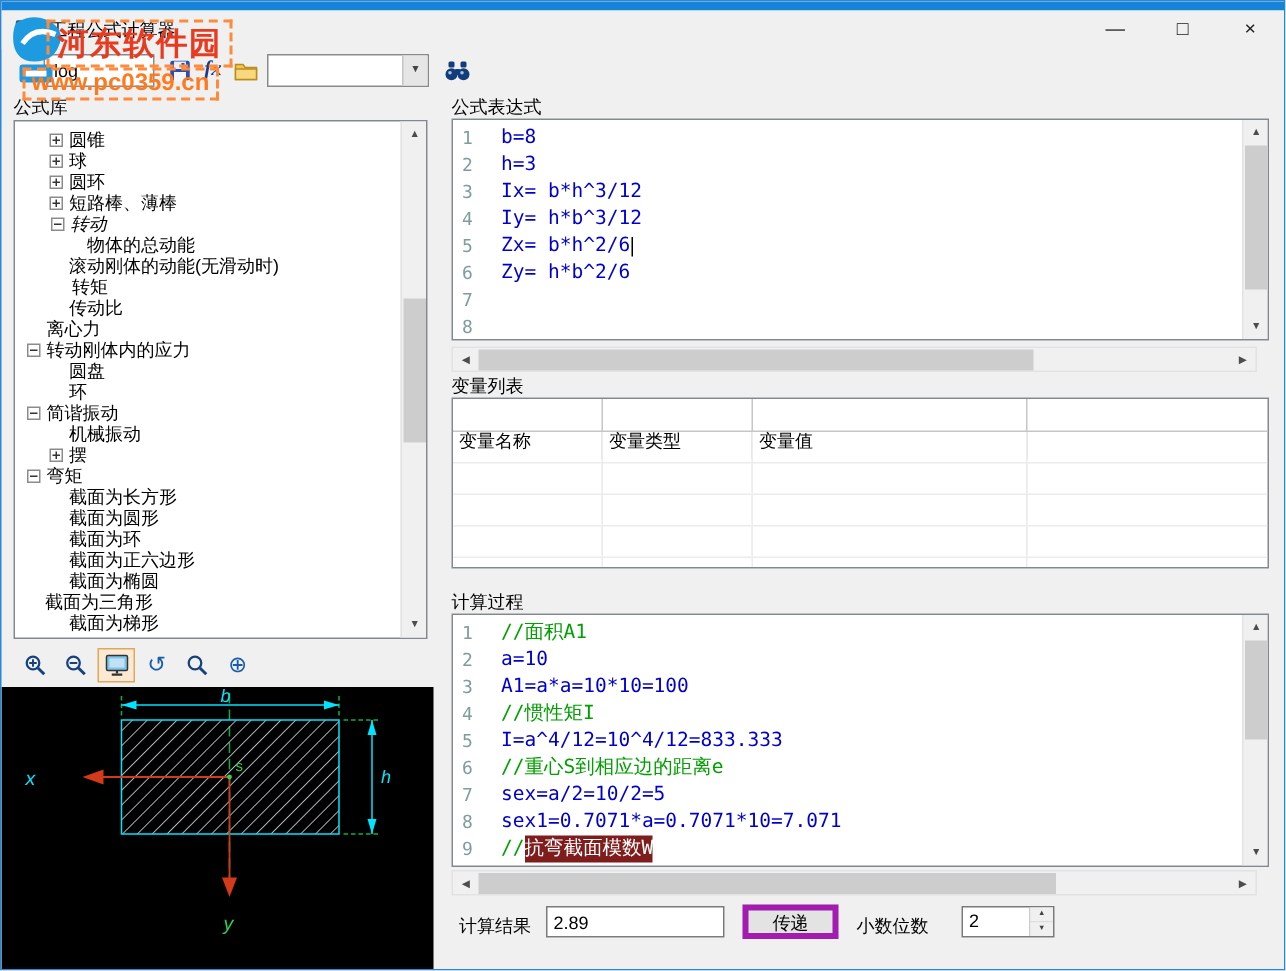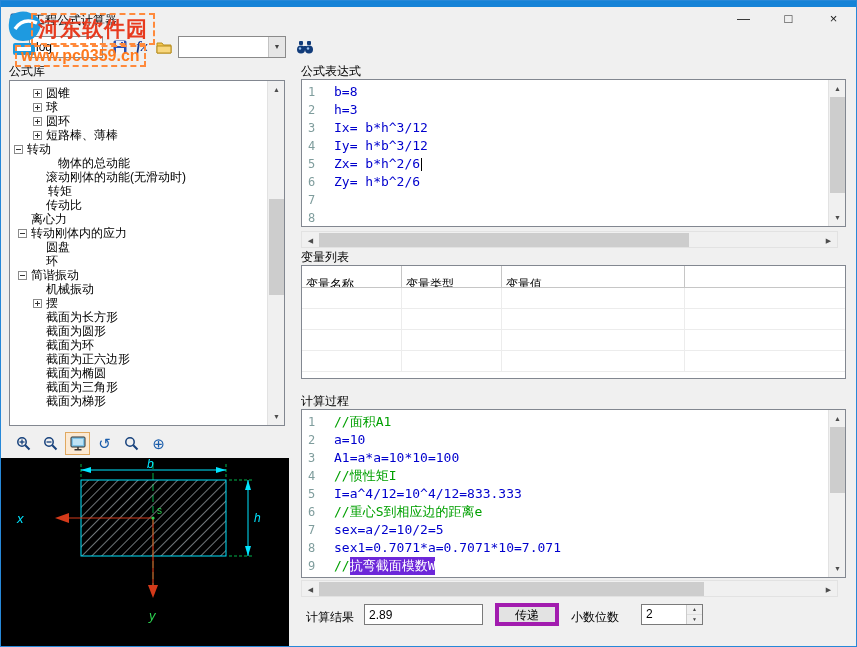--- a/index.html
+++ b/index.html
@@ -74,28 +74,28 @@
 
   
   .editor { position:absolute; background:#fff; border:1px solid #828790; overflow:hidden; }
   .editor.expr { left:300px; top:78px; width:545px; height:148px; }
   .editor.proc { left:300px; top:408px; width:545px; height:169px; }
   .lines { position:absolute; left:0; top:3px; right:17px; bottom:0; overflow:hidden; }
   .editor-line { display:flex; height:18px; line-height:18px; font-family:"DejaVu Sans Mono","Liberation Mono",monospace; font-size:13px; }
   .gutter { width:32px; padding-left:6px; color:#7f9d9d; flex:none; font-size:12px; }
   .code { color:#0000cd; white-space:pre; }
   .code.comment { color:#00a000; }
-  .code.selection { background:#6d28d9; color:#fff; }
+  .code.selection { background:#7f1d1d; color:#fff; }
   .caret { display:inline-block; width:1px; height:13px; background:#000; margin-left:1px; align-self:center; }
 
   
   .vtable { position:absolute; left:300px; top:264px; width:545px; height:114px; background:#fff; border:1px solid #828790; overflow:hidden; }
   .vrow { display:flex; height:21px; border-bottom:1px solid #ececec; }
   .vrow.header { height:22px; border-bottom:1px solid #c6c6c6; }
-  .vcell { border-right:1px solid #ececec; padding:10px 4px; font-size:12px; overflow:hidden; white-space:nowrap; }
+  .vcell { border-right:1px solid #ececec; padding:20px 4px; font-size:12px; overflow:hidden; white-space:nowrap; }
   .vrow.header .vcell { border-right:1px solid #c6c6c6; }
   .c1 { width:100px; flex:none; }
   .c2 { width:100px; flex:none; }
   .c3 { width:183px; flex:none; }
   .cfill { flex:1; border-right:none !important; }
 
   
   .result-input { position:absolute; left:363px; top:603px; width:119px; height:21px; border:1px solid #7a7a7a; font-size:12px; padding:0 4px; font-family:inherit; background:#fff; }
   .transfer-btn { position:absolute; left:494px; top:602px; width:64px; height:23px; background:#e3e3e3; border:4px solid #a21caf; font-size:12px; font-family:inherit; }
   .spinner { position:absolute; left:640px; top:603px; width:62px; height:21px; background:#fff; border:1px solid #7a7a7a; display:flex; }
@@ -187,21 +187,21 @@
           <span class="tree-label">球</span>
         </div>
         <div class="tree-row" style="padding-left: 23px;">
           <span class="toggle plus"></span>
           <span class="tree-label">圆环</span>
         </div>
         <div class="tree-row" style="padding-left: 23px;">
           <span class="toggle plus"></span>
           <span class="tree-label">短路棒、薄棒</span>
         </div>
-        <div class="tree-row" style="padding-left: 4px;">
+        <div class="tree-row" style="padding-left: 24px; font-style: italic;">
           <span class="toggle minus"></span>
           <span class="tree-label">转动</span>
         </div>
         <div class="tree-row" style="padding-left: 35px;">
           <span class="toggle-spacer"></span>
           <span class="tree-label">物体的总动能</span>
         </div>
         <div class="tree-row" style="padding-left: 23px;">
           <span class="toggle-spacer"></span>
           <span class="tree-label">滚动刚体的动能(无滑动时)</span>
@@ -235,41 +235,45 @@
           <span class="tree-label">简谐振动</span>
         </div>
         <div class="tree-row" style="padding-left: 23px;">
           <span class="toggle-spacer"></span>
           <span class="tree-label">机械振动</span>
         </div>
         <div class="tree-row" style="padding-left: 23px;">
           <span class="toggle plus"></span>
           <span class="tree-label">摆</span>
         </div>
+        <div class="tree-row" style="padding-left: 8px;">
+          <span class="toggle minus"></span>
+          <span class="tree-label">弯矩</span>
+        </div>
         <div class="tree-row" style="padding-left: 23px;">
           <span class="toggle-spacer"></span>
           <span class="tree-label">截面为长方形</span>
         </div>
         <div class="tree-row" style="padding-left: 23px;">
           <span class="toggle-spacer"></span>
           <span class="tree-label">截面为圆形</span>
         </div>
         <div class="tree-row" style="padding-left: 23px;">
           <span class="toggle-spacer"></span>
           <span class="tree-label">截面为环</span>
         </div>
         <div class="tree-row" style="padding-left: 23px;">
           <span class="toggle-spacer"></span>
           <span class="tree-label">截面为正六边形</span>
         </div>
         <div class="tree-row" style="padding-left: 23px;">
           <span class="toggle-spacer"></span>
           <span class="tree-label">截面为椭圆</span>
         </div>
-        <div class="tree-row" style="padding-left: 23px;">
+        <div class="tree-row" style="padding-left: 7px;">
           <span class="toggle-spacer"></span>
           <span class="tree-label">截面为三角形</span>
         </div>
         <div class="tree-row" style="padding-left: 23px;">
           <span class="toggle-spacer"></span>
           <span class="tree-label">截面为梯形</span>
         </div>
       </div>
     <div class="vscroll">
       <div class="scroll-btn up">▲</div>

